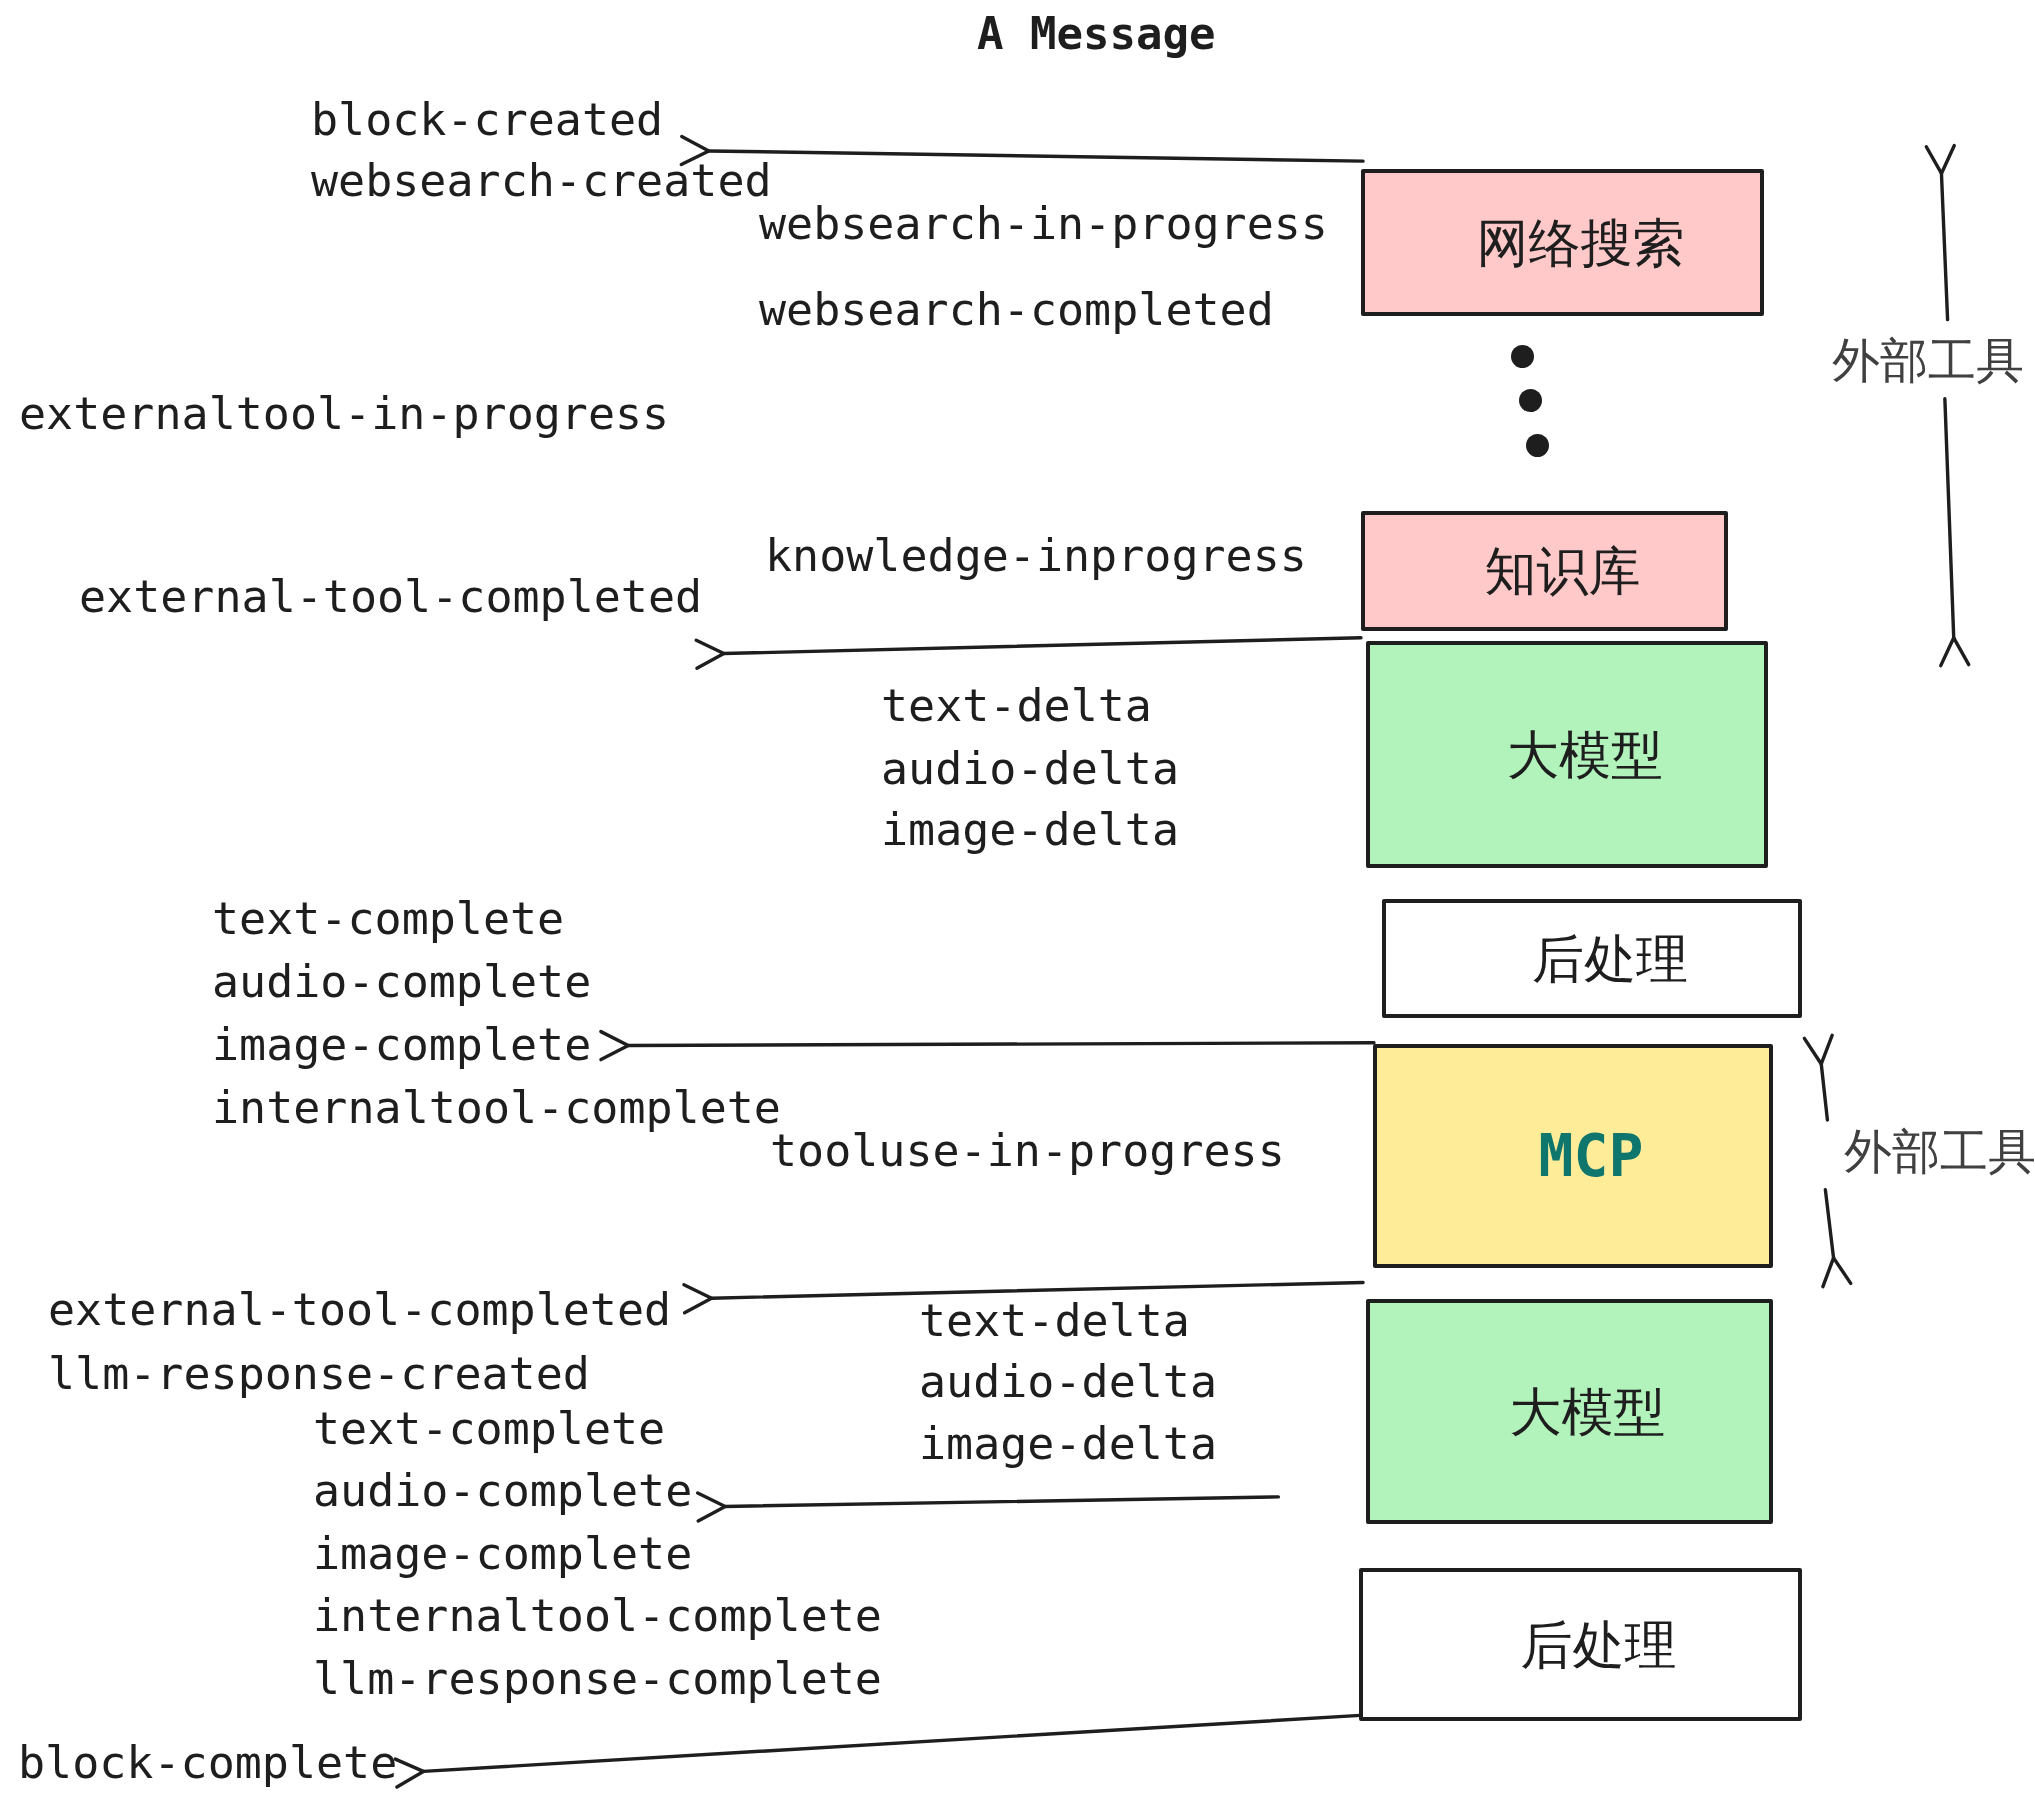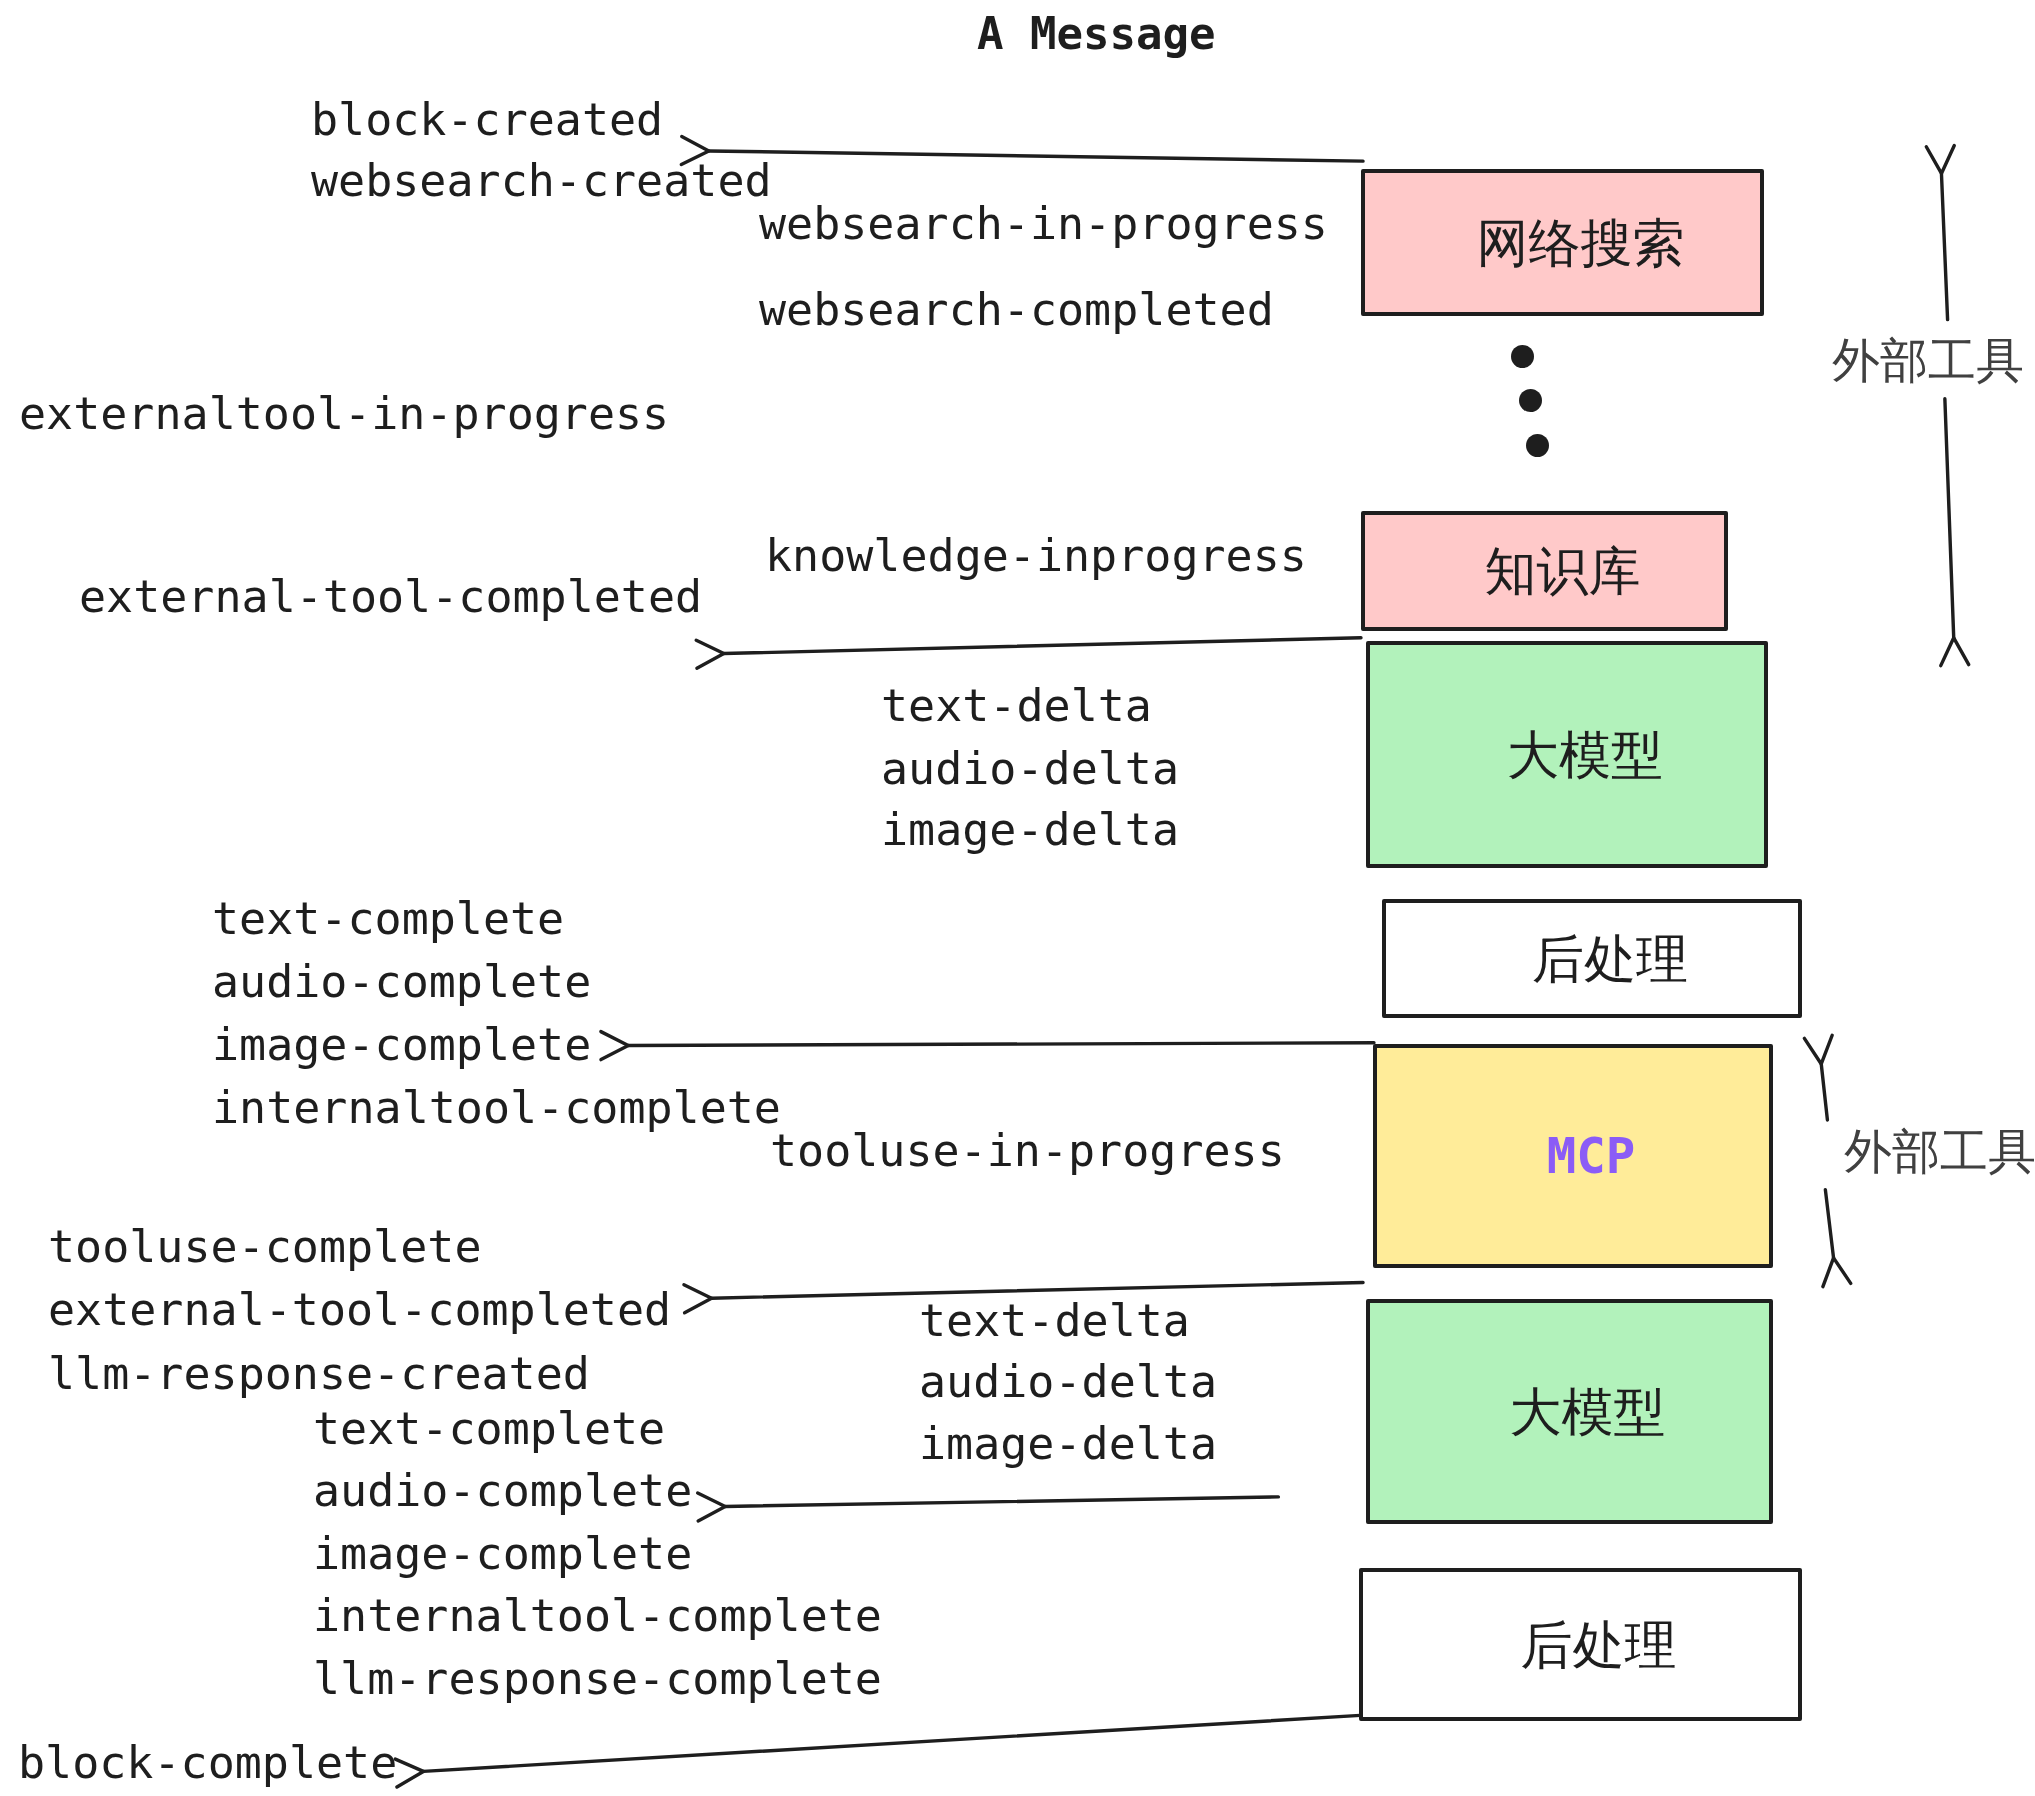--- a/index.html
+++ b/index.html
@@ -29,21 +29,21 @@
     display:flex;align-items:center;justify-content:center;
     box-sizing:border-box;
     padding-left:36px;
   }
   .box .cjk{
     font-family:"DejaVu Sans", sans-serif;
     font-size:52px;color:#1e1e1e;line-height:1;white-space:nowrap;
   }
   .box .mono-label{
     font-family:"DejaVu Sans Mono", monospace;
-    font-size:49px;font-weight:600;color:#8b5cf6;line-height:1;white-space:nowrap;
+    font-size:58px;font-weight:600;color:#0f766e;line-height:1;white-space:nowrap;
   }
   .side{
     position:absolute;
     font-family:"DejaVu Sans", sans-serif;
     font-size:48px;color:#404040;line-height:1;white-space:nowrap;
   }
   .dot{
     position:absolute;width:23px;height:23px;border-radius:50%;
     background:#1e1e1e;
   }
@@ -88,21 +88,20 @@
   <div class="ev" style="left:881px;top:746px">audio-delta</div>
   <div class="ev" style="left:881px;top:807px">image-delta</div>
 
   <div class="ev" style="left:212px;top:896px">text-complete</div>
   <div class="ev" style="left:212px;top:959px">audio-complete</div>
   <div class="ev" style="left:212px;top:1022px">image-complete</div>
   <div class="ev" style="left:212px;top:1085px">internaltool-complete</div>
 
   <div class="ev" style="left:770px;top:1128px">tooluse-in-progress</div>
 
-  <div class="ev" style="left:48px;top:1224px">tooluse-complete</div>
   <div class="ev" style="left:48px;top:1287px">external-tool-completed</div>
   <div class="ev" style="left:48px;top:1351px">llm-response-created</div>
 
   <div class="ev" style="left:919px;top:1298px">text-delta</div>
   <div class="ev" style="left:919px;top:1359px">audio-delta</div>
   <div class="ev" style="left:919px;top:1421px">image-delta</div>
 
   <div class="ev" style="left:313px;top:1406px">text-complete</div>
   <div class="ev" style="left:313px;top:1468px">audio-complete</div>
   <div class="ev" style="left:313px;top:1531px">image-complete</div>

